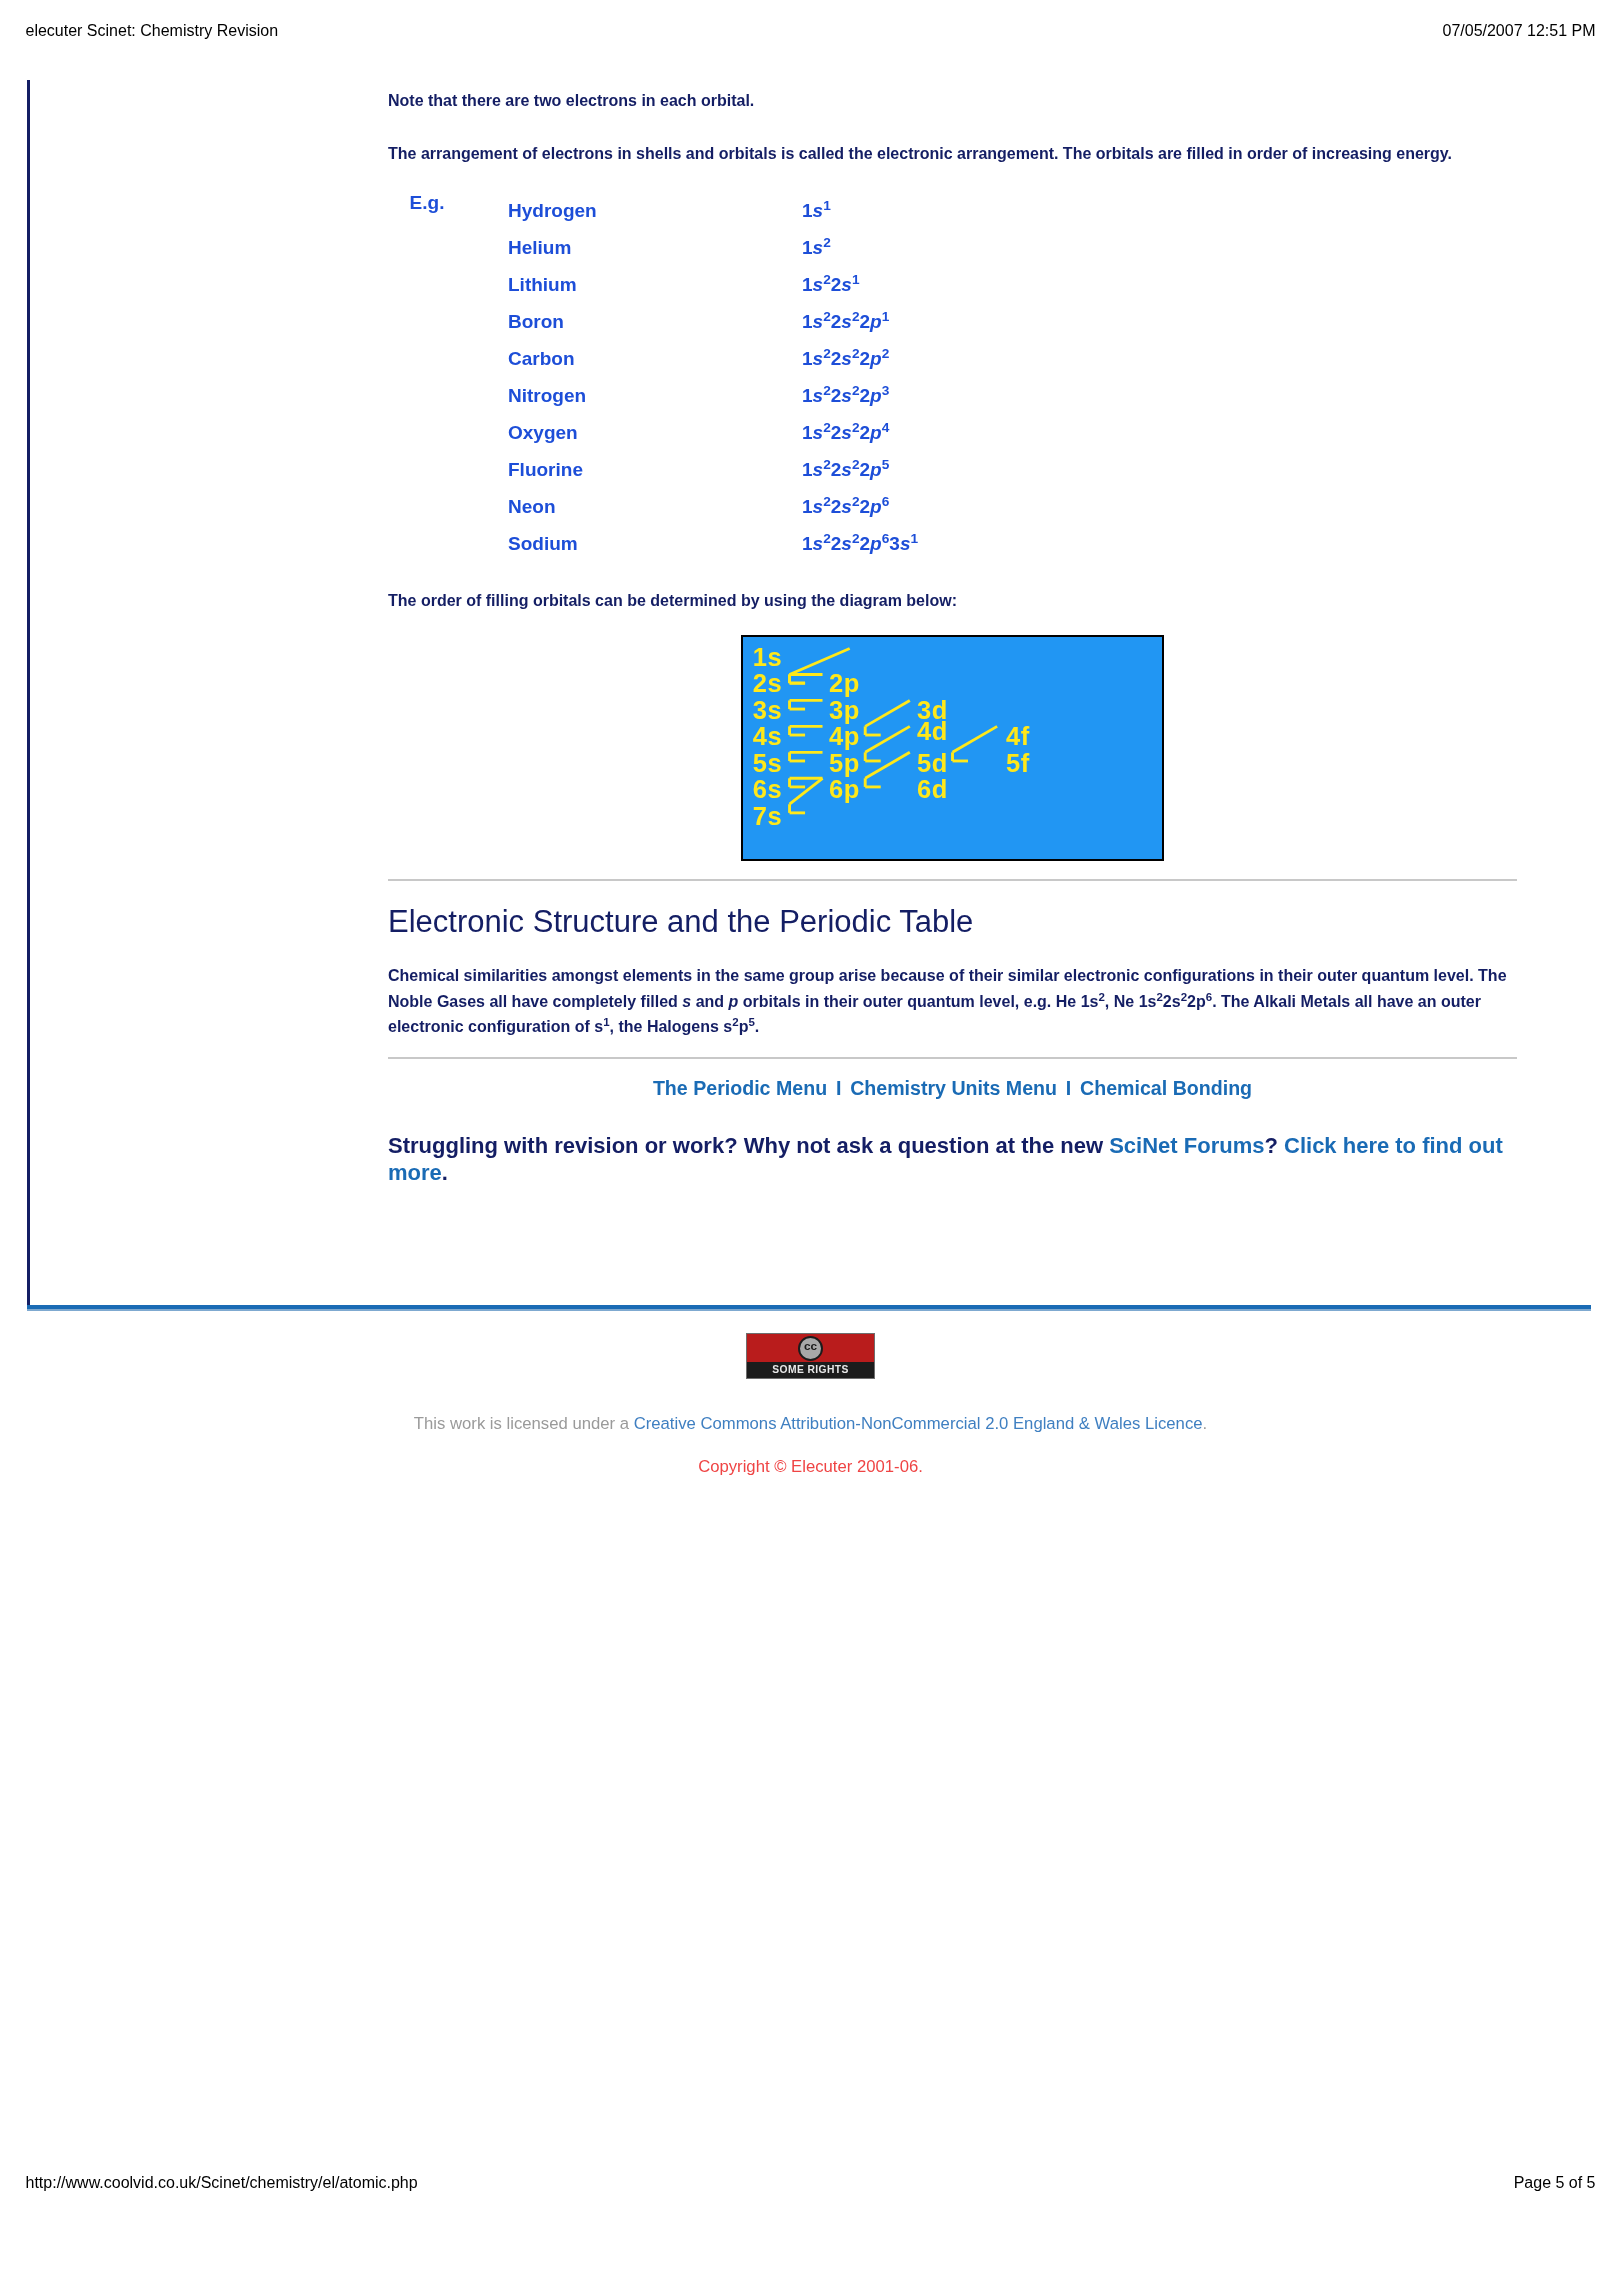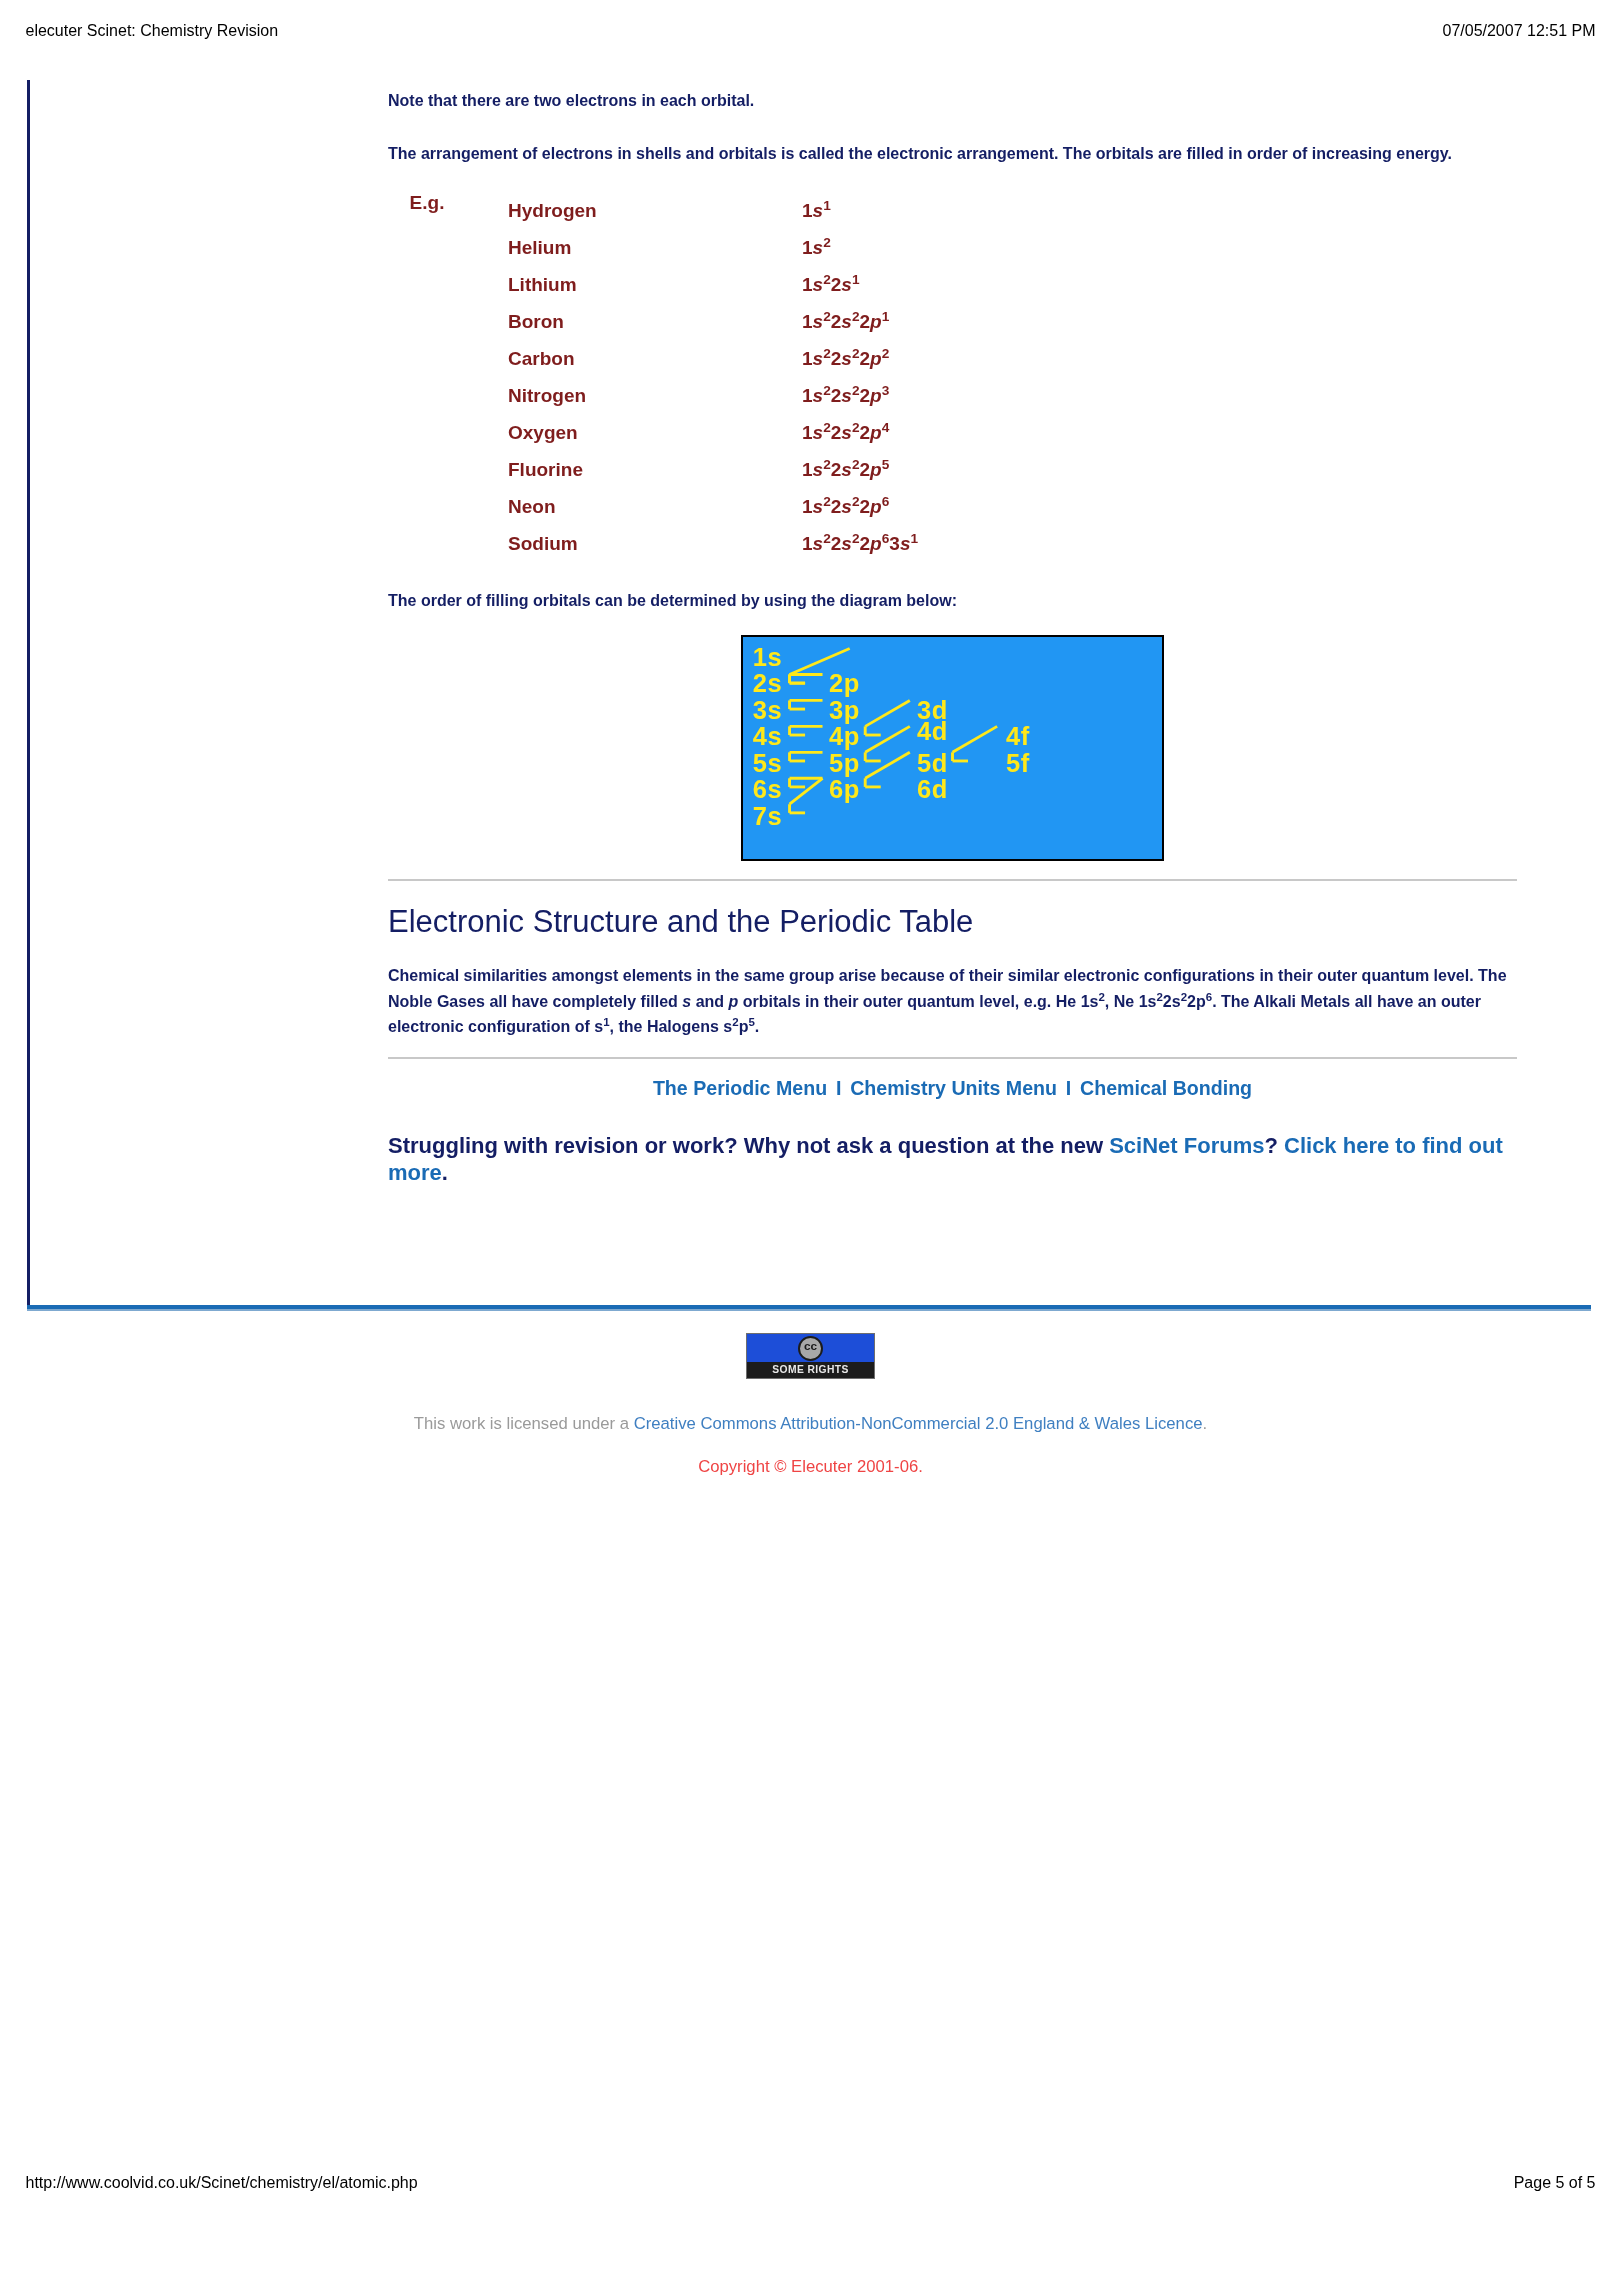--- a/index.html
+++ b/index.html
@@ -87,21 +87,21 @@
   .para.p2 { margin-top: 27.4px; }
   .para.p3 { margin-top: 26.5px; }
 
   sup { font-size: 0.72em; vertical-align: super; line-height: 0; }
   .it { font-style: italic; }
 
   
   .eg-block {
     margin-top: 25.5px;
     position: relative;
-    color: #7f1d1d;
+    color: #1d4ed8;
     font-weight: bold;
     font-size: 19px;
   }
   .eg-label {
     position: absolute;
     left: 21.6px;
     top: 0;
   }
   .eg-rows { margin-left: 120px; }
   .eg-row {
@@ -199,21 +199,21 @@
     position: absolute;
     left: 0;
     right: 0;
     top: 1333px;
     text-align: center;
   }
   .cc-badge {
     display: inline-block;
     width: 129px;
     height: 46px;
-    background: #1d4ed8;
+    background: #b91c1c;
     border: 1px solid #6e6e6e;
     box-sizing: border-box;
     position: relative;
     overflow: hidden;
   }
   .cc-top {
     height: 29px;
     display: flex;
     align-items: center;
     justify-content: center;

